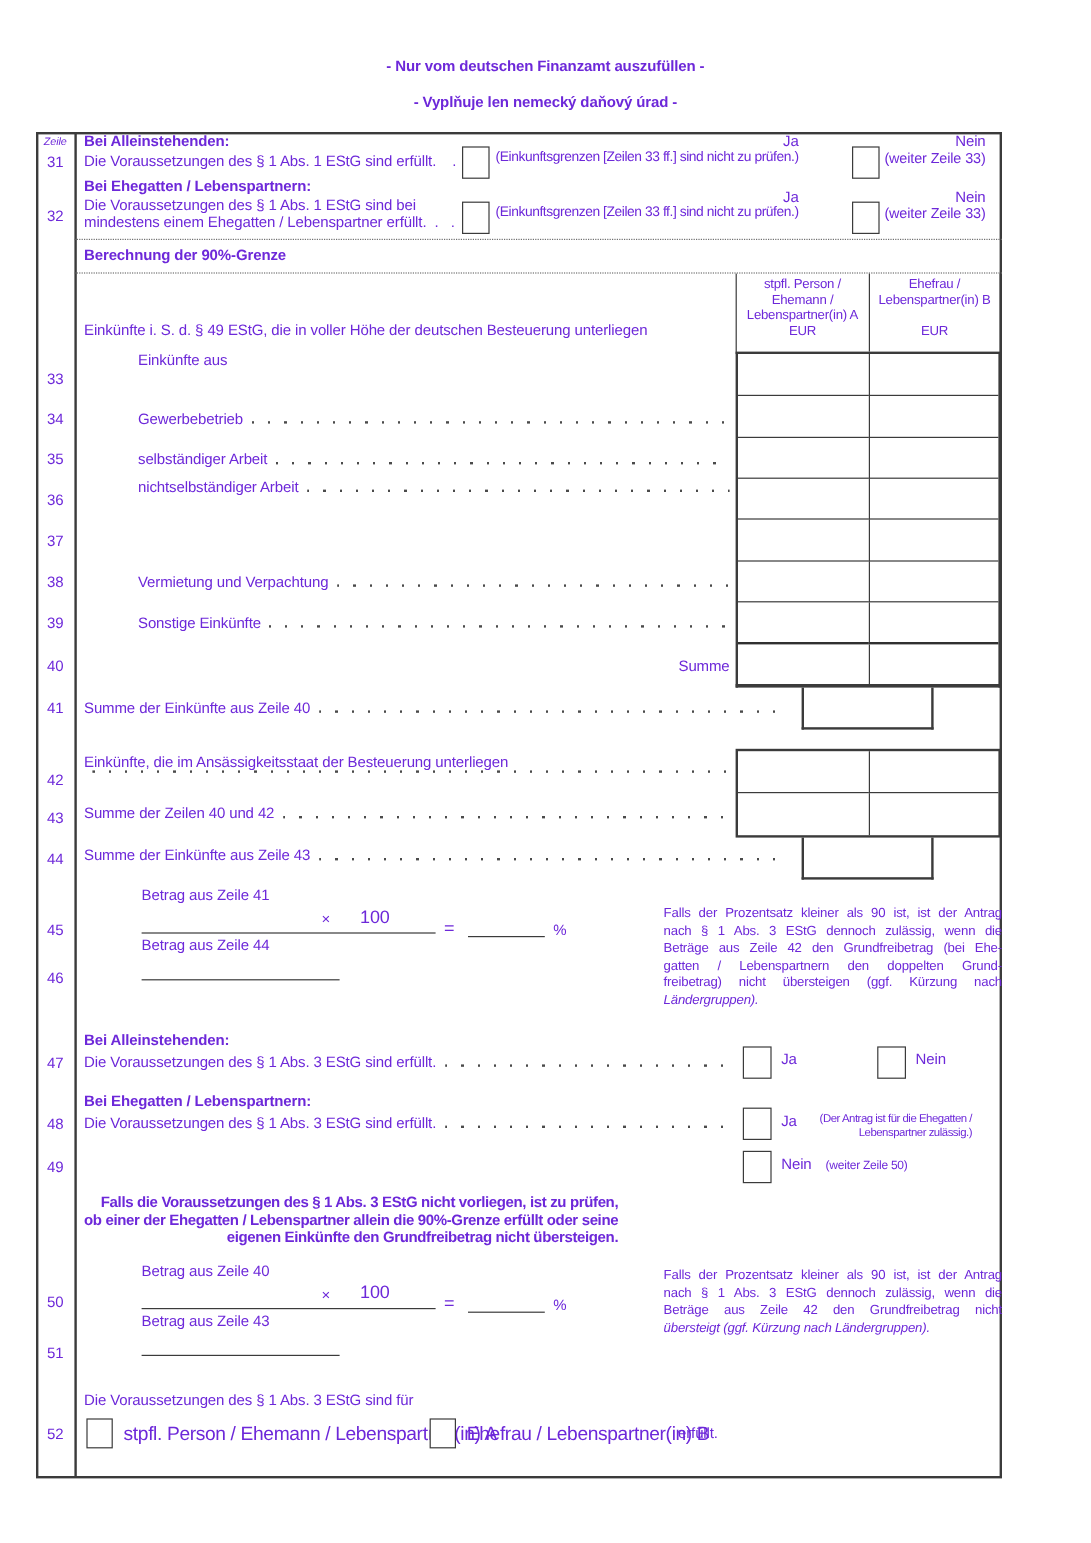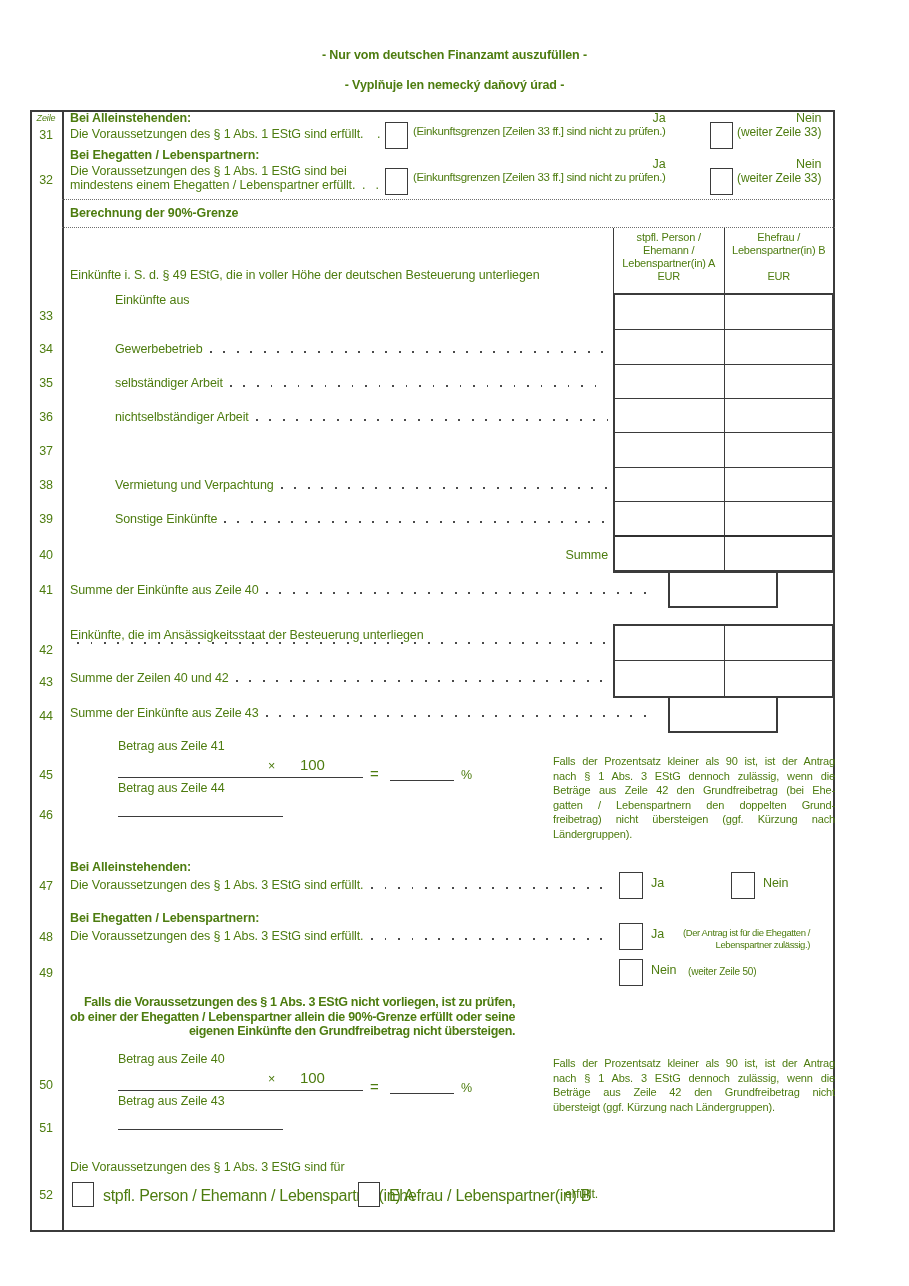--- a/index.html
+++ b/index.html
@@ -1,37 +1,37 @@
 <!DOCTYPE html>
 <html><head>
 <meta charset="utf-8">
 <style>
   * { box-sizing: border-box; margin: 0; padding: 0; }
   html,body { background:#fff; }
   .page {
     position: relative; width: 909px; height: 1286px; background: #fff;
     font-family: "Liberation Sans", "DejaVu Sans", sans-serif;
-    font-size: 12.5px; color: #4d7c0f; letter-spacing: -0.1px; overflow: hidden;
+    font-size: 12.5px; color: #6d28d9; letter-spacing: -0.1px; overflow: hidden;
   }
   .abs { position: absolute; text-align: right; }
   .b { font-weight: bold; }
   .ctr { left: 0; right: 0; text-align: center; }
   .znum { position: absolute; left: 30px; width: 32px; text-align: center; }
   .zlbl { position: absolute; left: 30px; width: 32px; text-align: center; font-style: italic; font-size: 9px; }
   .cb { position: absolute; border: 1.5px solid #3b3b3b; background: #fff; }
   .frow { position: absolute; display: flex; }
   .frow > span { white-space: nowrap; }
   .ldr { flex: 1 1 auto; height: 2px; align-self: flex-end; margin: 0 0 3px 7px;
          background-image: repeating-linear-gradient(to right, #4a4a4a 0 1.8px, transparent 1.8px 13.5px); }
   .line { position: absolute; background: #3b3b3b; }
   .rule { position: absolute; border-top: 1.5px solid #3b3b3b; }
   .dsep { position: absolute; left: 62px; width: 773px; height: 0; border-top: 1.5px dotted #6f6f6f; }
   .note { position: absolute; width: 282px; font-size: 11px; line-height: 14.6px; letter-spacing: -0.15px; }
   .jl { display: block; text-align: justify; text-align-last: justify; }
-  .jl-last { display: block; }
+  .jl-last { display: block; font-style: italic; }
   .formbox { position: absolute; left: 30px; top: 110px; width: 805px; height: 1122px; border: 2px solid #3b3b3b; }
   .hdrbox { position: absolute; left: 613px; top: 228px; width: 221px; height: 67px;
             border: 1.5px solid #3b3b3b; border-top: none; border-bottom-width: 2.5px; display: flex; }
   .hcell { width: 50%; text-align: center; font-size: 11px; line-height: 13px; padding-top: 3px; letter-spacing: -0.2px; }
   .hcell + .hcell { border-left: 1px solid #3b3b3b; }
   .eur-b { margin-top: 13px; }
   .grid1 { position: absolute; left: 613px; top: 295px; width: 221px; height: 278px;
            border: 2px solid #3b3b3b; border-top: none; border-bottom-width: 3px;
            display: grid; grid-template-columns: 1fr 1fr;
            grid-template-rows: 35px 35px 34px 34px 35px 34px 35px 1fr; }
@@ -135,21 +135,21 @@
   <div class="abs" style="left:115px;top:293px">Einkünfte aus</div>
 
   <div class="frow" style="left:115px;top:342px;width:493px">
     <span>Gewerbebetrieb</span>
       <div class="ldr"></div>
   </div>
   <div class="frow" style="left:115px;top:376px;width:493px">
     <span>selbständiger Arbeit</span>
       <div class="ldr"></div>
   </div>
-  <div class="frow" style="left:115px;top:410px;width:493px">
+  <div class="frow" style="left:115px;top:399px;width:493px">
     <span>nichtselbständiger Arbeit</span>
       <div class="ldr"></div>
   </div>
   <div class="frow" style="left:115px;top:478px;width:493px">
     <span>Vermietung und Verpachtung</span>
       <div class="ldr"></div>
   </div>
   <div class="frow" style="left:115px;top:512px;width:493px">
     <span>Sonstige Einkünfte</span>
       <div class="ldr"></div>

